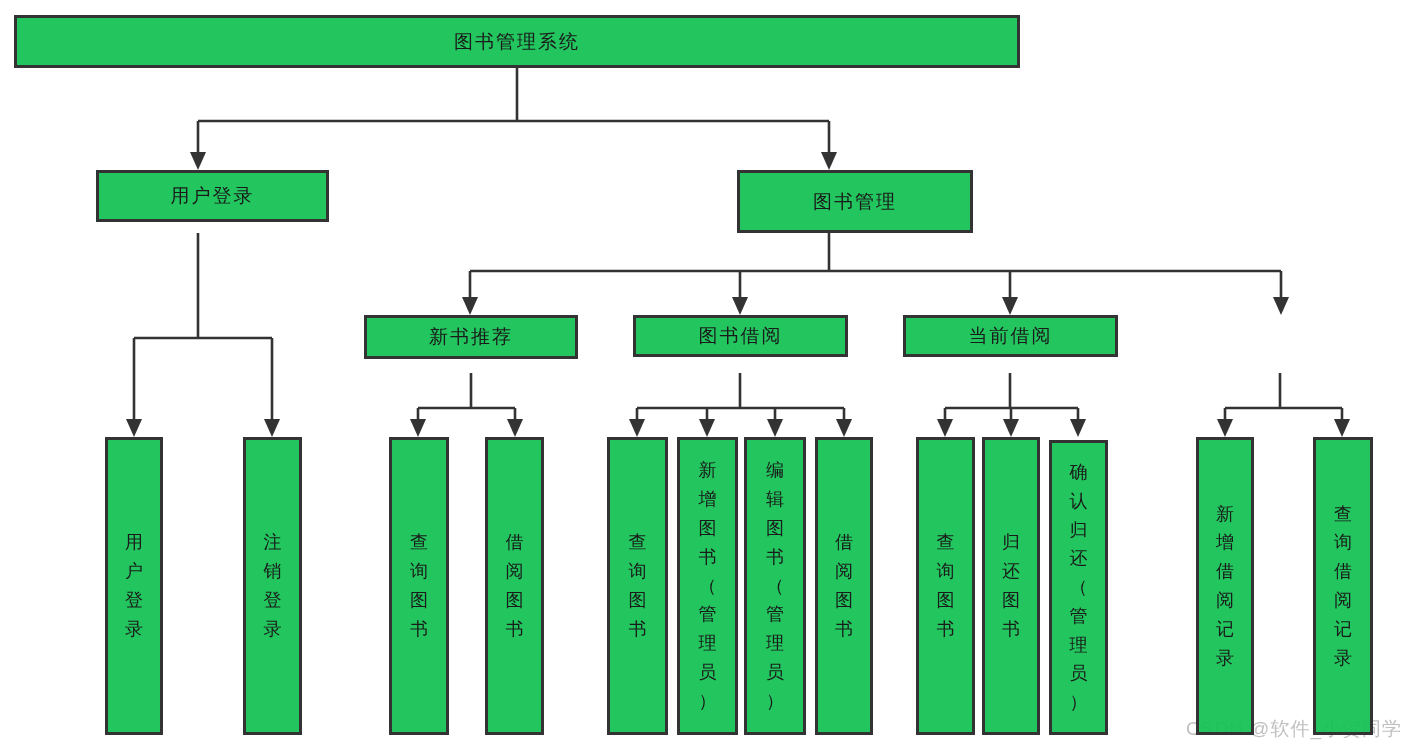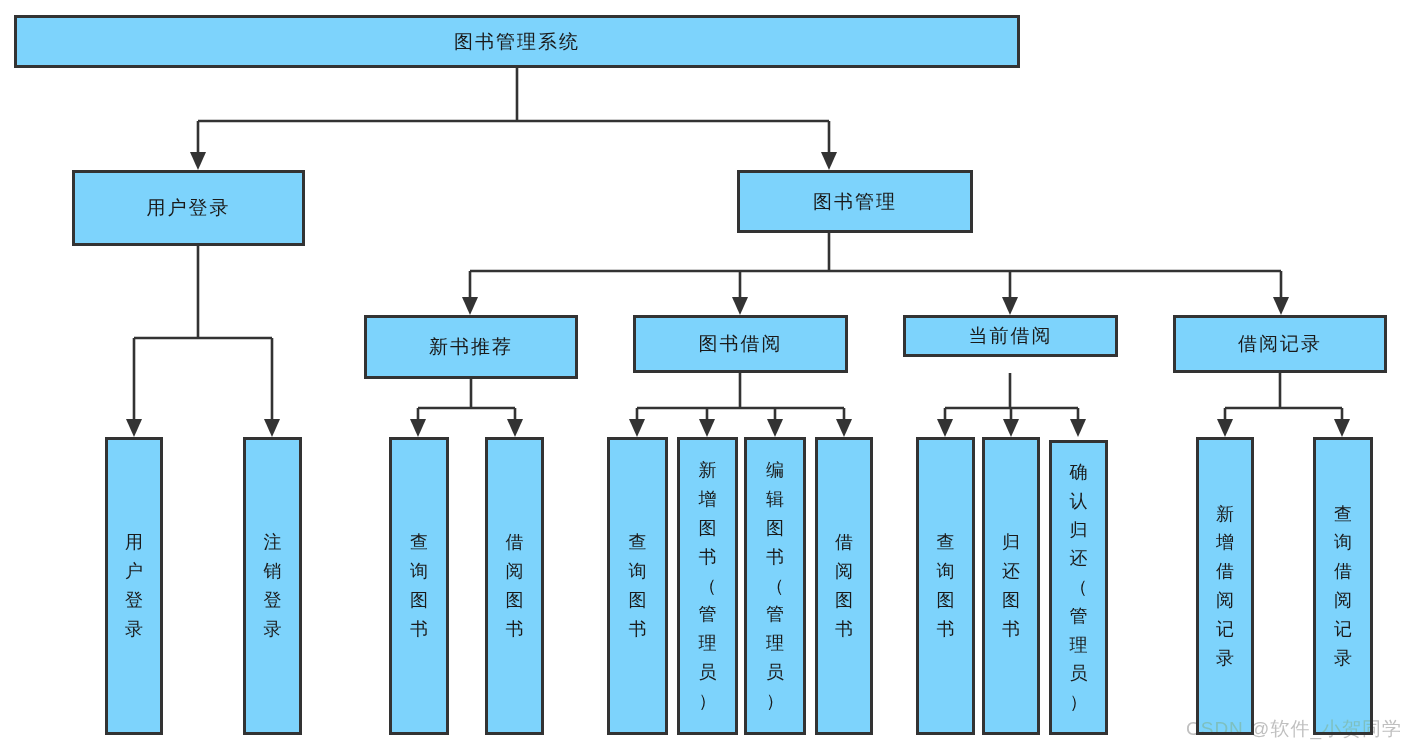--- a/index.html
+++ b/index.html
@@ -17,21 +17,21 @@
   }
   .wires {
     position: absolute;
     left: 0;
     top: 0;
     pointer-events: none;
   }
   .node {
     position: absolute;
     box-sizing: border-box;
-    background: #7dd3fc;
+    background: #22c55e;
     border: 3px solid #333333;
     display: flex;
     align-items: center;
     justify-content: center;
     color: #1a1a1a;
   }
   .node .lbl {
     font-size: 19px;
     letter-spacing: 2px;
     white-space: nowrap;
@@ -98,38 +98,35 @@
       <polygon points="1070,419 1086,419 1078,437"></polygon>
       <polygon points="1217,419 1233,419 1225,437"></polygon>
       <polygon points="1334,419 1350,419 1342,437"></polygon>
     </g>
   </svg>
 
   <div class="node" style="left:14px;top:15px;width:1006px;height:53px">
     <span class="lbl">图书管理系统</span>
   </div>
 
-  <div class="node" style="left:72px;top:170px;width:233px;height:76px">
+  <div class="node" style="left:96px;top:170px;width:233px;height:52px">
     <span class="lbl">用户登录</span>
   </div>
   <div class="node" style="left:737px;top:170px;width:236px;height:63px">
     <span class="lbl">图书管理</span>
   </div>
 
-  <div class="node" style="left:364px;top:315px;width:214px;height:64px">
+  <div class="node" style="left:364px;top:315px;width:214px;height:44px">
     <span class="lbl">新书推荐</span>
   </div>
-  <div class="node" style="left:633px;top:315px;width:215px;height:58px">
+  <div class="node" style="left:633px;top:315px;width:215px;height:42px">
     <span class="lbl">图书借阅</span>
   </div>
   <div class="node" style="left:903px;top:315px;width:215px;height:42px">
     <span class="lbl">当前借阅</span>
-  </div>
-  <div class="node" style="left:1173px;top:315px;width:214px;height:58px">
-    <span class="lbl">借阅记录</span>
   </div>
 
   <div class="node" style="left:105px;top:437px;width:58px;height:298px">
     <span class="lbl vtext">用
 户
 登
 录</span>
   </div>
   <div class="node" style="left:243px;top:437px;width:59px;height:298px">
     <span class="lbl vtext">注

